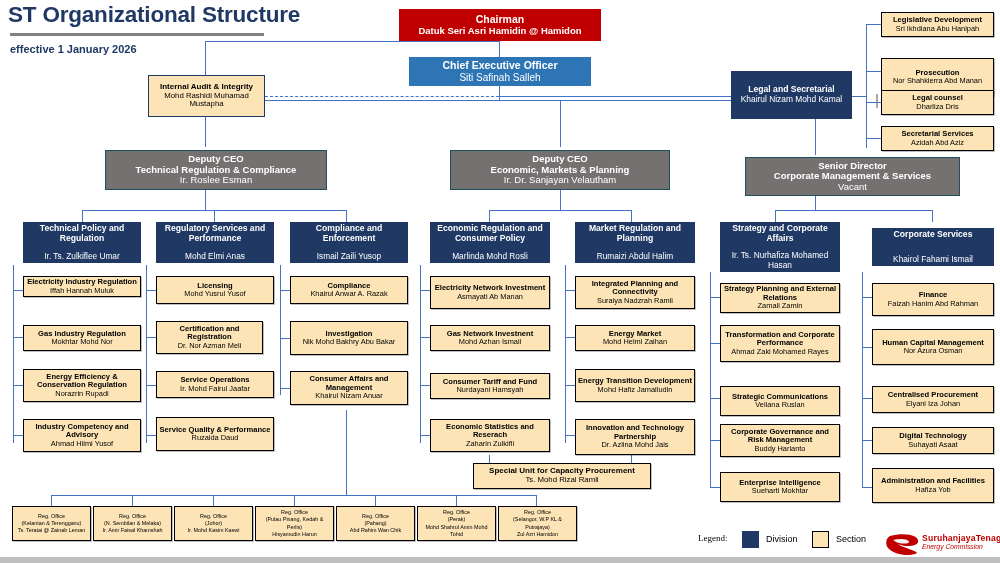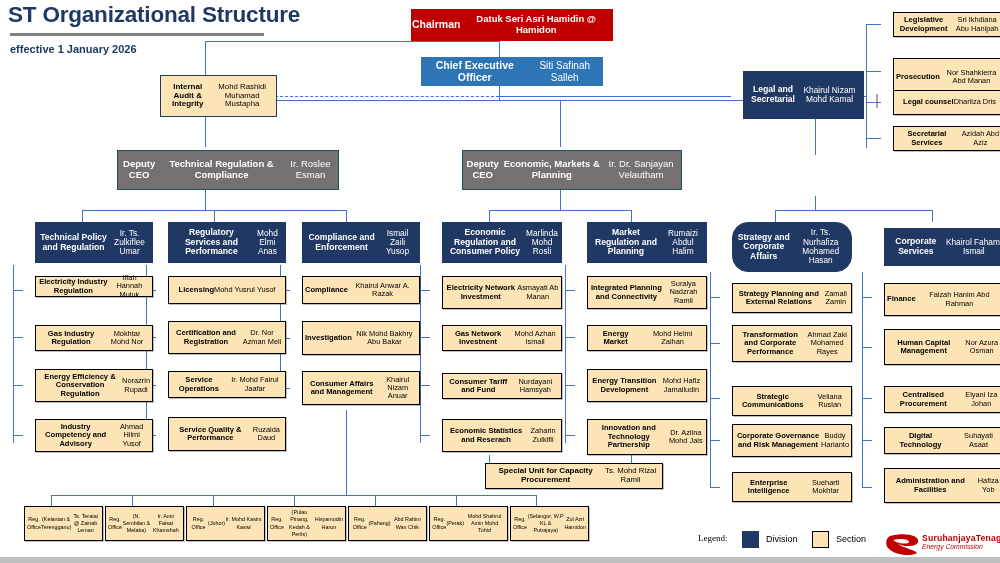--- a/index.html
+++ b/index.html
@@ -6,22 +6,22 @@
   body{
     width:1000px;height:563px;
     background:#ffffff;
     font-family:"Liberation Sans","DejaVu Sans",sans-serif;
     overflow:hidden;
     position:relative;
   }
   #stage{position:relative;width:1000px;height:563px;overflow:hidden;}
 
   
-  .box{position:absolute;box-sizing:border-box;display:flex;flex-direction:row;
-       align-items:center;justify-content:center;text-align:center;line-height:1.12;margin-left:12px;}
+  .box{position:absolute;box-sizing:border-box;display:flex;flex-direction:column;
+       align-items:center;justify-content:center;text-align:center;line-height:1.12;}
   .box .t{font-weight:bold;}
   .box .n{font-weight:normal;}
 
   .chairman{background:#C00000;color:#fff;border:1px solid #C00000;font-size:10px;}
   .chairman .t{font-size:10.5px;}
   .chairman .n{font-size:9.5px;font-weight:bold;}
 
   .ceo{background:#2E75B6;color:#fff;border:1px solid #2E75B6;}
   .ceo .t{font-size:10.5px;}
   .ceo .n{font-size:10px;}
@@ -230,20 +230,25 @@
     <span class="t">Technical Regulation &amp; Compliance</span>
     <span class="n">Ir. Roslee Esman</span>
   </div>
 
   <div class="box deputy" style="left:450px;top:150px;width:220px;height:40px;">
     <span class="t">Deputy CEO</span>
     <span class="t">Economic, Markets &amp; Planning</span>
     <span class="n">Ir. Dr. Sanjayan Velautham</span>
   </div>
 
+  <div class="box deputy" style="left:745px;top:157px;width:215px;height:39px;">
+    <span class="t">Senior Director</span>
+    <span class="t">Corporate Management &amp; Services</span>
+    <span class="n">Vacant</span>
+  </div>
 
   <div class="box division" style="left:23px;top:222px;width:118px;height:41px;padding:1px 2px;">
     <span class="t">Technical Policy and Regulation</span>
     <span class="n">Ir. Ts. Zulkiflee Umar</span>
   </div>
   <div class="box division" style="left:156px;top:222px;width:118px;height:41px;padding:1px 2px;">
     <span class="t">Regulatory Services and Performance</span>
     <span class="n">Mohd Elmi Anas</span>
   </div>
   <div class="box division" style="left:290px;top:222px;width:118px;height:41px;padding:1px 2px;">
@@ -251,21 +256,21 @@
     <span class="n">Ismail Zaili Yusop</span>
   </div>
   <div class="box division" style="left:430px;top:222px;width:120px;height:41px;padding:1px 2px;">
     <span class="t">Economic Regulation and Consumer Policy</span>
     <span class="n">Marlinda Mohd Rosli</span>
   </div>
   <div class="box division" style="left:575px;top:222px;width:120px;height:41px;padding:1px 2px;">
     <span class="t">Market Regulation and Planning</span>
     <span class="n">Rumaizi Abdul Halim</span>
   </div>
-  <div class="box division" style="left:720px;top:222px;width:120px;height:50px;padding:1px 2px;border-radius:16px;">
+  <div class="box division" style="left:720px;top:222px;width:120px;height:50px;padding:1px 2px;">
     <span class="t">Strategy and Corporate Affairs</span>
     <span class="n">Ir. Ts. Nurhafiza Mohamed Hasan</span>
   </div>
   <div class="box division" style="left:872px;top:228px;width:122px;height:38px;padding:1px 2px;">
     <span class="t">Corporate Services</span>
     <span class="n">Khairol Fahami Ismail</span>
   </div>
 
   <div class="box section" style="left:23px;top:276px;width:118px;height:21px;padding:1px 2px;">
     <span class="t">Electricity Industry Regulation</span>
@@ -281,21 +286,21 @@
     </div>
   <div class="box section" style="left:23px;top:419px;width:118px;height:33px;padding:1px 2px;">
     <span class="t">Industry Competency and Advisory</span>
     <span class="n">Ahmad Hilmi Yusof</span>
     </div>
 
   <div class="box section" style="left:156px;top:276px;width:118px;height:28px;padding:1px 2px;">
     <span class="t">Licensing</span>
     <span class="n">Mohd Yusrul Yusof</span>
     </div>
-  <div class="box section" style="left:156px;top:321px;width:118px;height:33px;padding:14px 2px;">
+  <div class="box section" style="left:156px;top:321px;width:107px;height:33px;padding:14px 2px;">
     <span class="t">Certification and Registration</span>
     <span class="n">Dr. Nor Azman Meli</span>
     </div>
   <div class="box section" style="left:156px;top:371px;width:118px;height:27px;padding:1px 2px;">
     <span class="t">Service Operations</span>
     <span class="n">Ir. Mohd Fairul Jaafar</span>
     </div>
   <div class="box section" style="left:156px;top:417px;width:118px;height:34px;padding:1px 2px;">
     <span class="t">Service Quality &amp; Performance</span>
     <span class="n">Ruzaida Daud</span>

